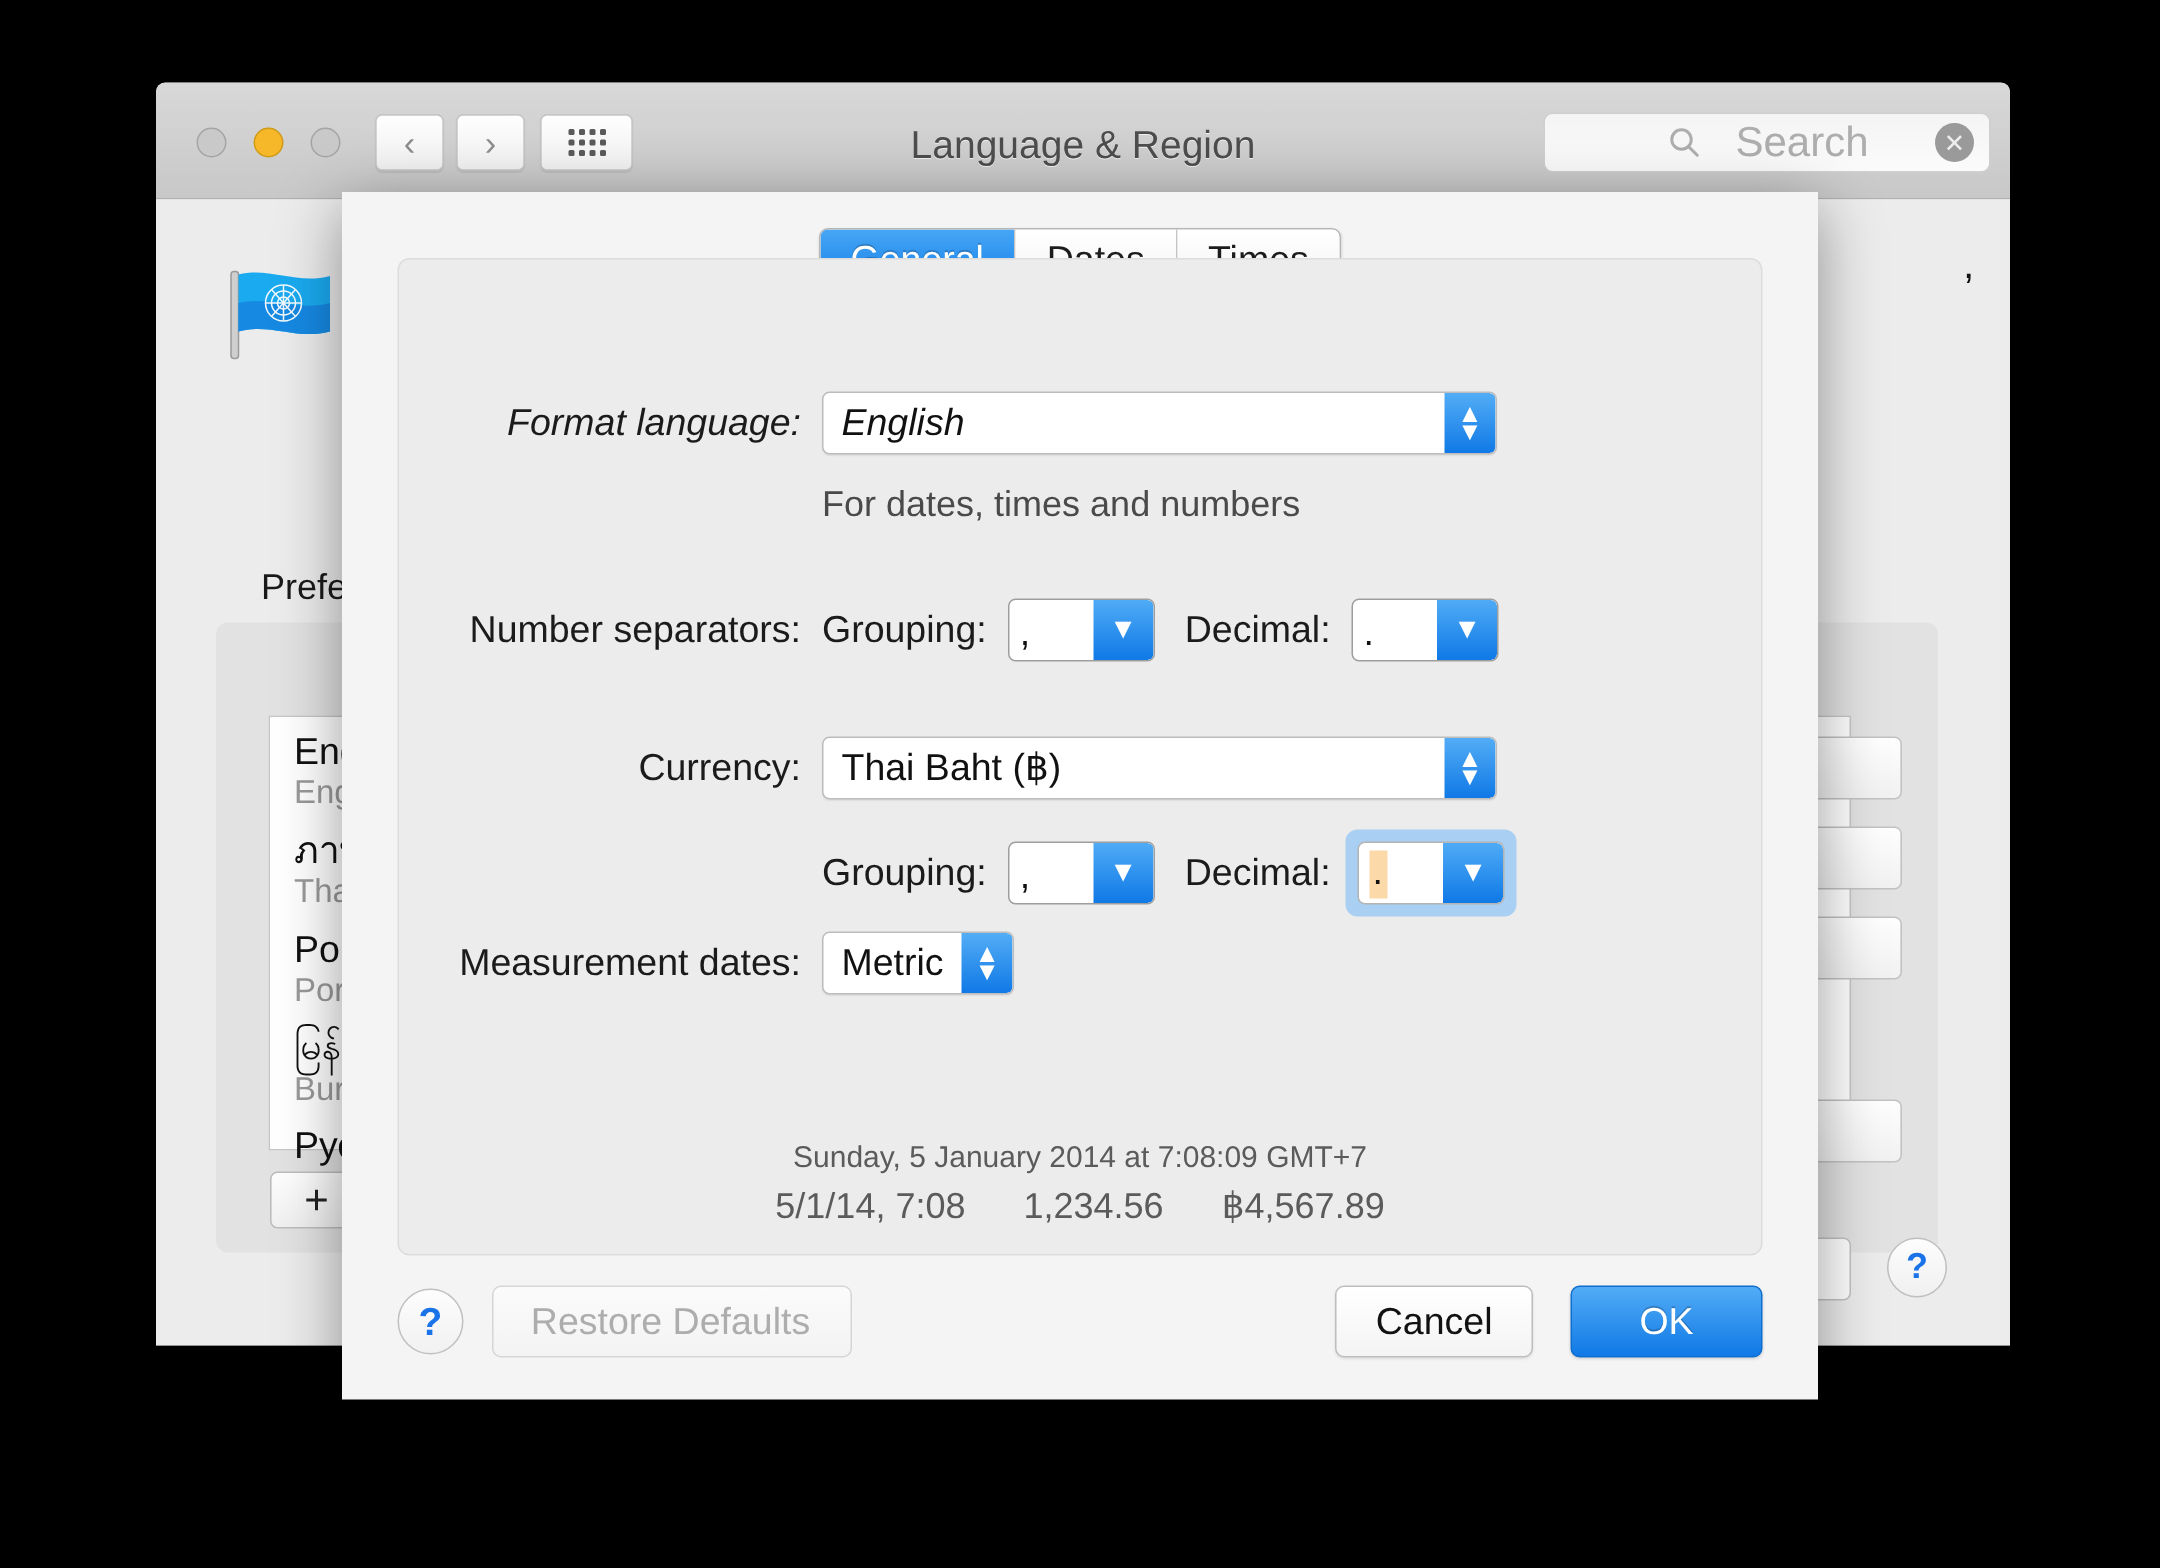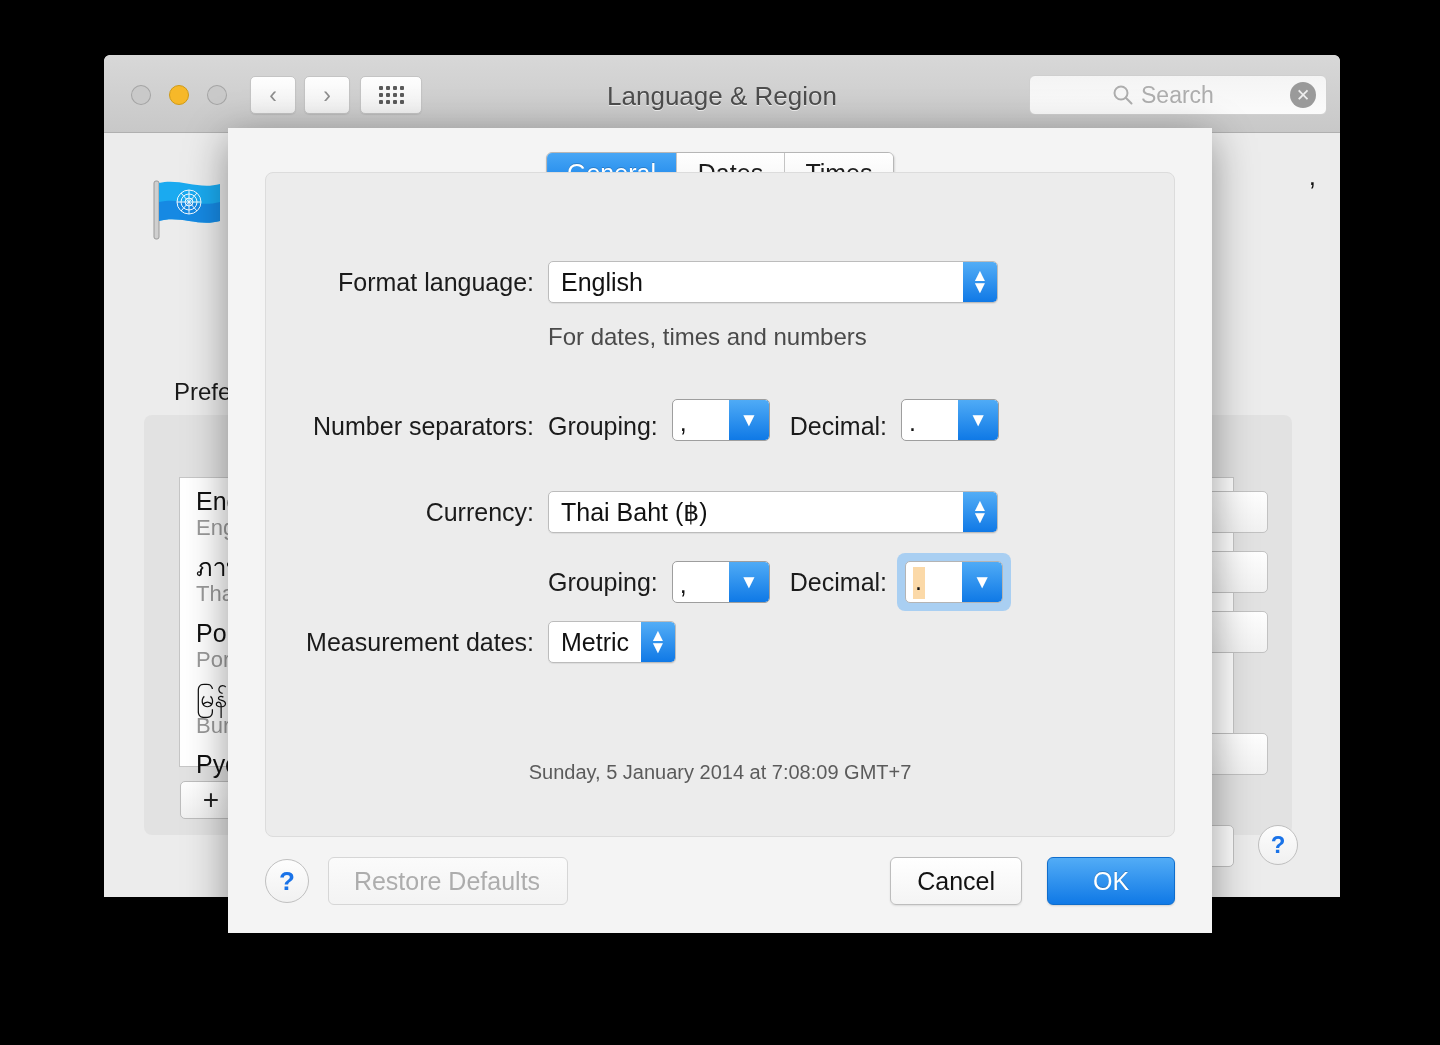--- a/index.html
+++ b/index.html
@@ -63,21 +63,21 @@
   }
 
   #searchfield {
     position: absolute; top: 20px; right: 13px;
     width: 298px; height: 40px;
     background: linear-gradient(#f4f4f4,#fbfbfb);
     border: 1px solid #cfcfcf; border-radius: 6px;
     display: flex; align-items: center; padding: 0 10px;
   }
   #searchfield .si { margin-left: 72px; }
-  #searchfield .sp { color: #aeaeae; font-size: 23px; margin-left: 7px; }
+  #searchfield .sp { color: #aeaeae; font-size: 28px; margin-left: 23px; }
   #searchfield .clear {
     margin-left: auto; width: 26px; height: 26px; border-radius: 50%;
     background: #9a9a9a; color: #eee; font-size: 17px;
     display: flex; align-items: center; justify-content: center; line-height: 1;
   }
 
   #prefs-body { position: relative; height: 764px; background: #ececec; }
   #flag { position: absolute; left: 46px; top: 44px; }
   #pref-label { position: absolute; left: 70px; top: 245px; font-size: 24px; color: #1a1a1a; }
   #lang-box {
@@ -364,33 +364,33 @@
 <div id="sheet">
 
   <div id="tabs">
     <div class="tab active">General</div>
     <div class="tab">Dates</div>
     <div class="tab">Times</div>
   </div>
 
   <div id="panel">
 
-    <div class="row" style="left:0; top:88px; width:870px;">
+    <div class="row" style="left:0; top:88px; width:870px;font-style:italic;">
       <span class="lbl" style="width:268px;">Format language:</span>
       <div class="popup" style="margin-left:14px; width:450px;">
         <span class="val">English</span>
         <span class="stepper">▲<br>▼</span>
       </div>
     </div>
 
     <div class="row" style="left:282px; top:150px;">
       <span style="font-size:24px;color:#4a4a4a;">For dates, times and numbers</span>
     </div>
 
-    <div class="row" style="left:0; top:226px;align-items:flex-end;">
+    <div class="row" style="left:0; top:226px;">
       <span class="lbl" style="width:268px;">Number separators:</span>
       <span class="lbl" style="margin-left:14px;">Grouping:</span>
       <div class="combo" style="margin-left:14px;">
         <span class="cval">,</span>
         <span class="carrow">▼</span>
       </div>
       <span class="lbl" style="margin-left:20px;">Decimal:</span>
       <div class="combo" style="margin-left:14px;">
         <span class="cval">.</span>
         <span class="carrow">▼</span>
@@ -426,20 +426,25 @@
     <div class="row" style="left:0; top:448px;">
       <span class="lbl" style="width:268px;">Measurement dates:</span>
       <div class="popup" style="margin-left:14px; width:128px;">
         <span class="val">Metric</span>
         <span class="stepper">▲<br>▼</span>
       </div>
     </div>
 
     <div id="preview">
       <div class="l1">Sunday, 5 January 2014 at 7:08:09 GMT+7</div>
+      <div class="l2">
+        <span>5/1/14, 7:08</span>
+        <span>1,234.56</span>
+        <span>฿4,567.89</span>
+      </div>
     </div>
   </div>
 
   <div id="sheet-footer">
     <div id="help-btn">
       <span>?</span>
     </div>
     <div class="btn" id="restore-btn">Restore Defaults</div>
     <div class="btn" id="ok-btn">OK</div>
     <div class="btn" id="cancel-btn">Cancel</div>

